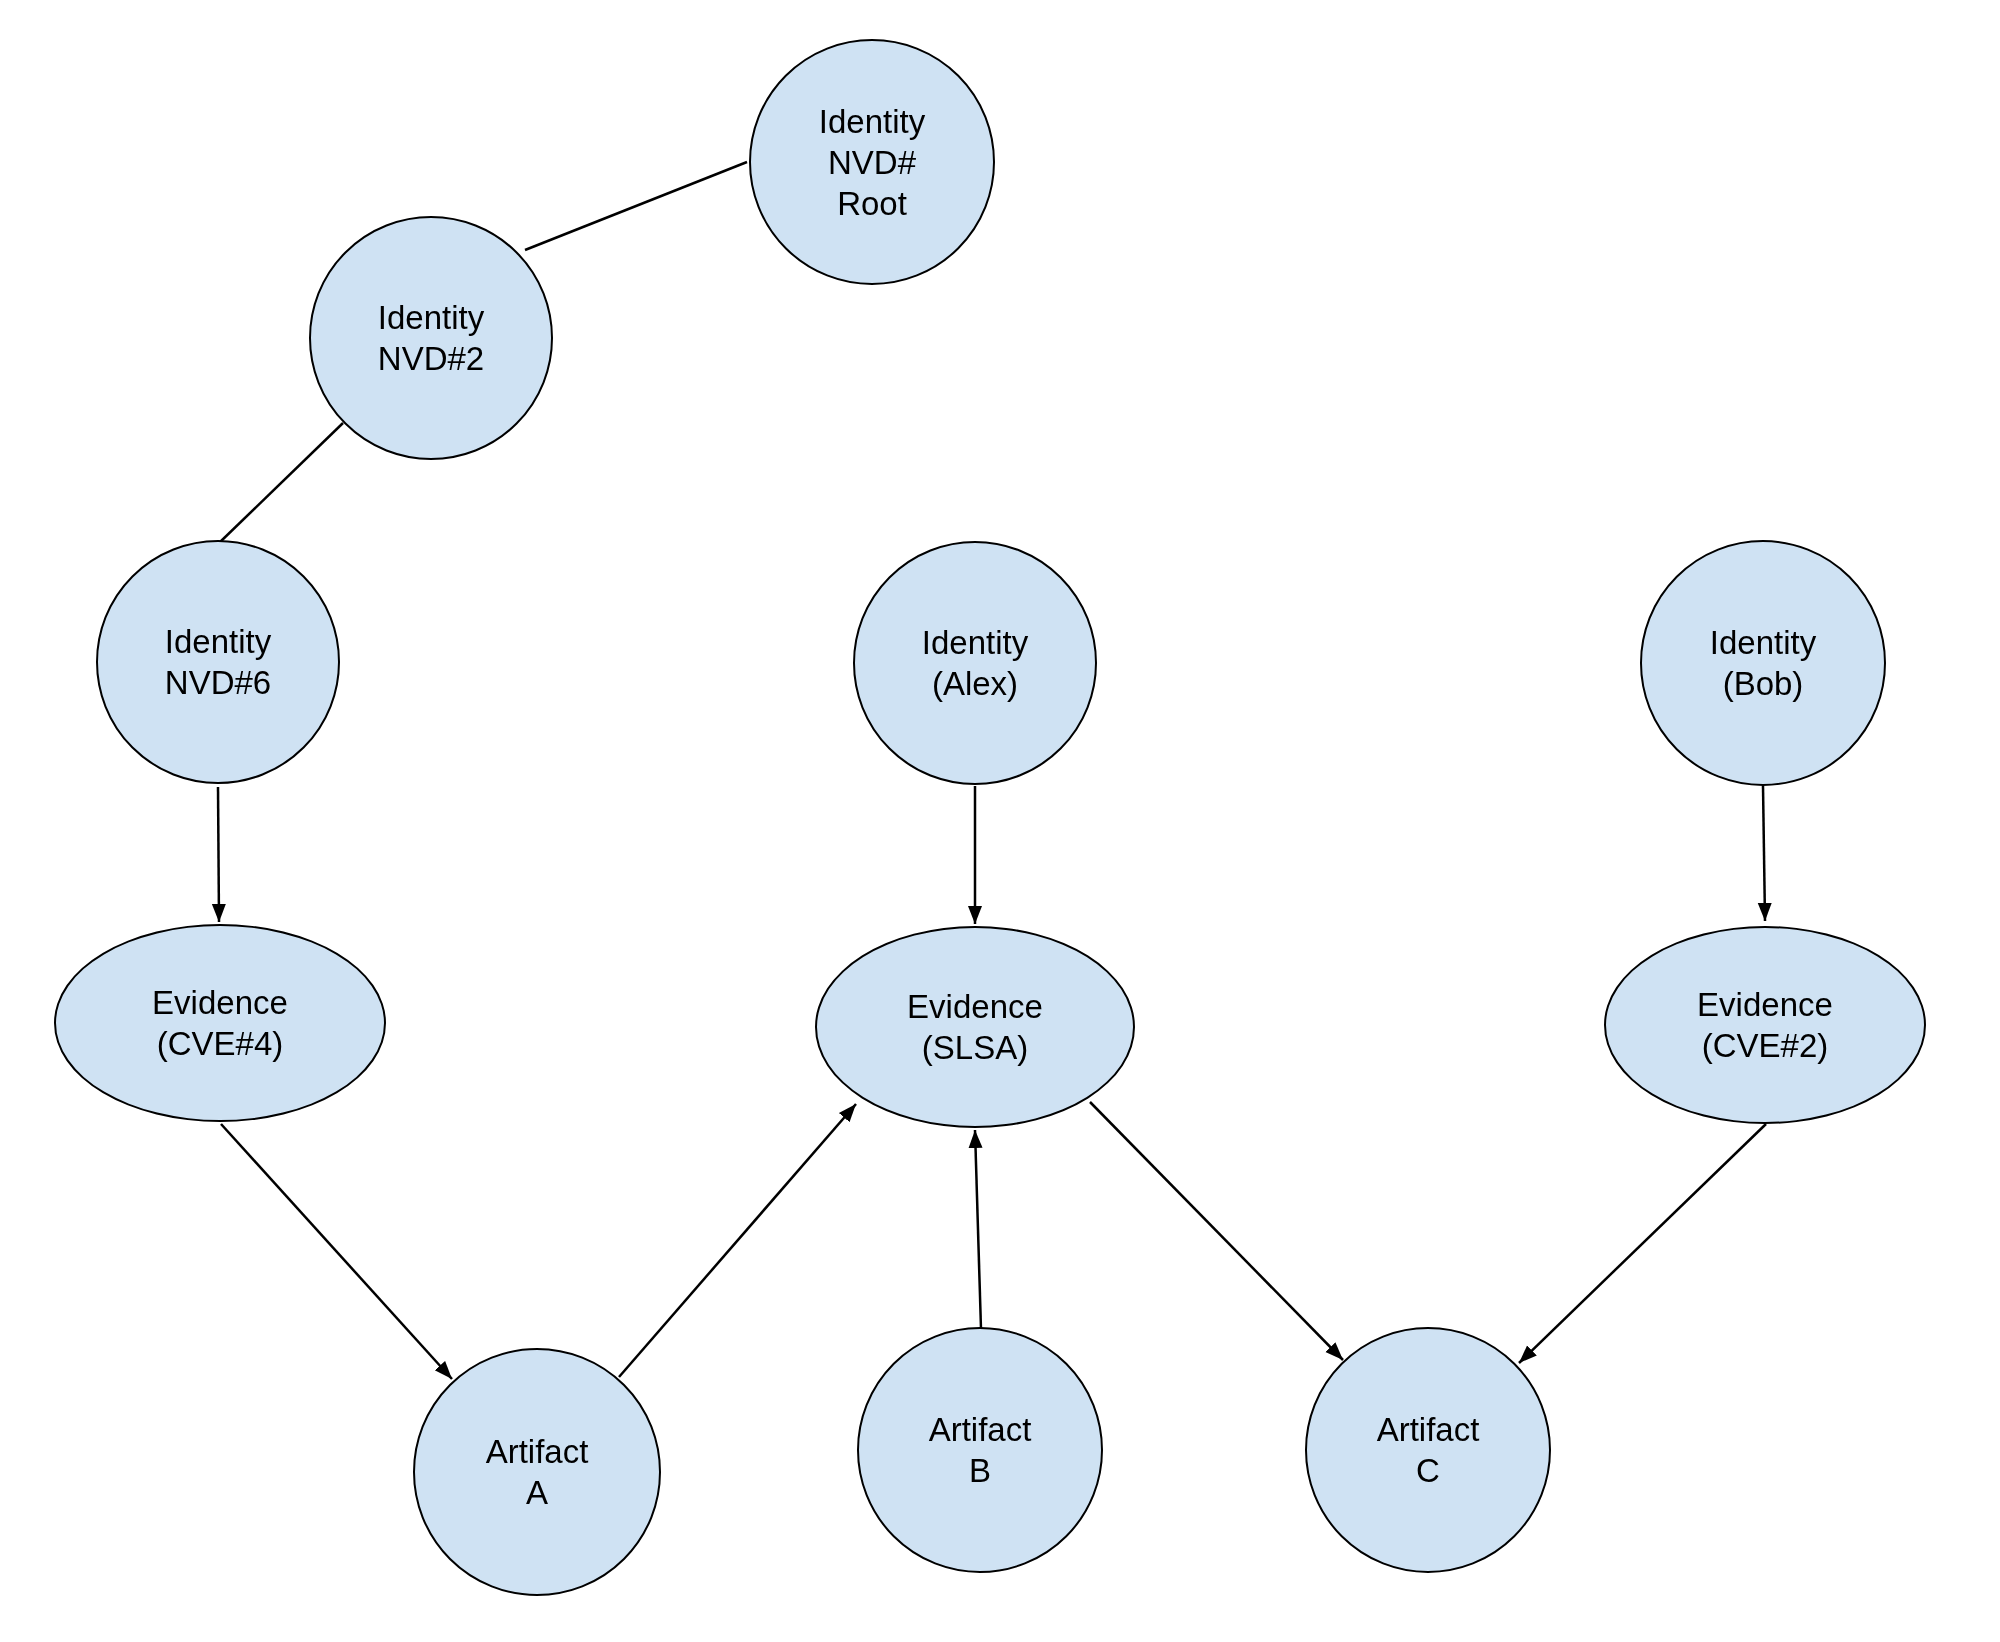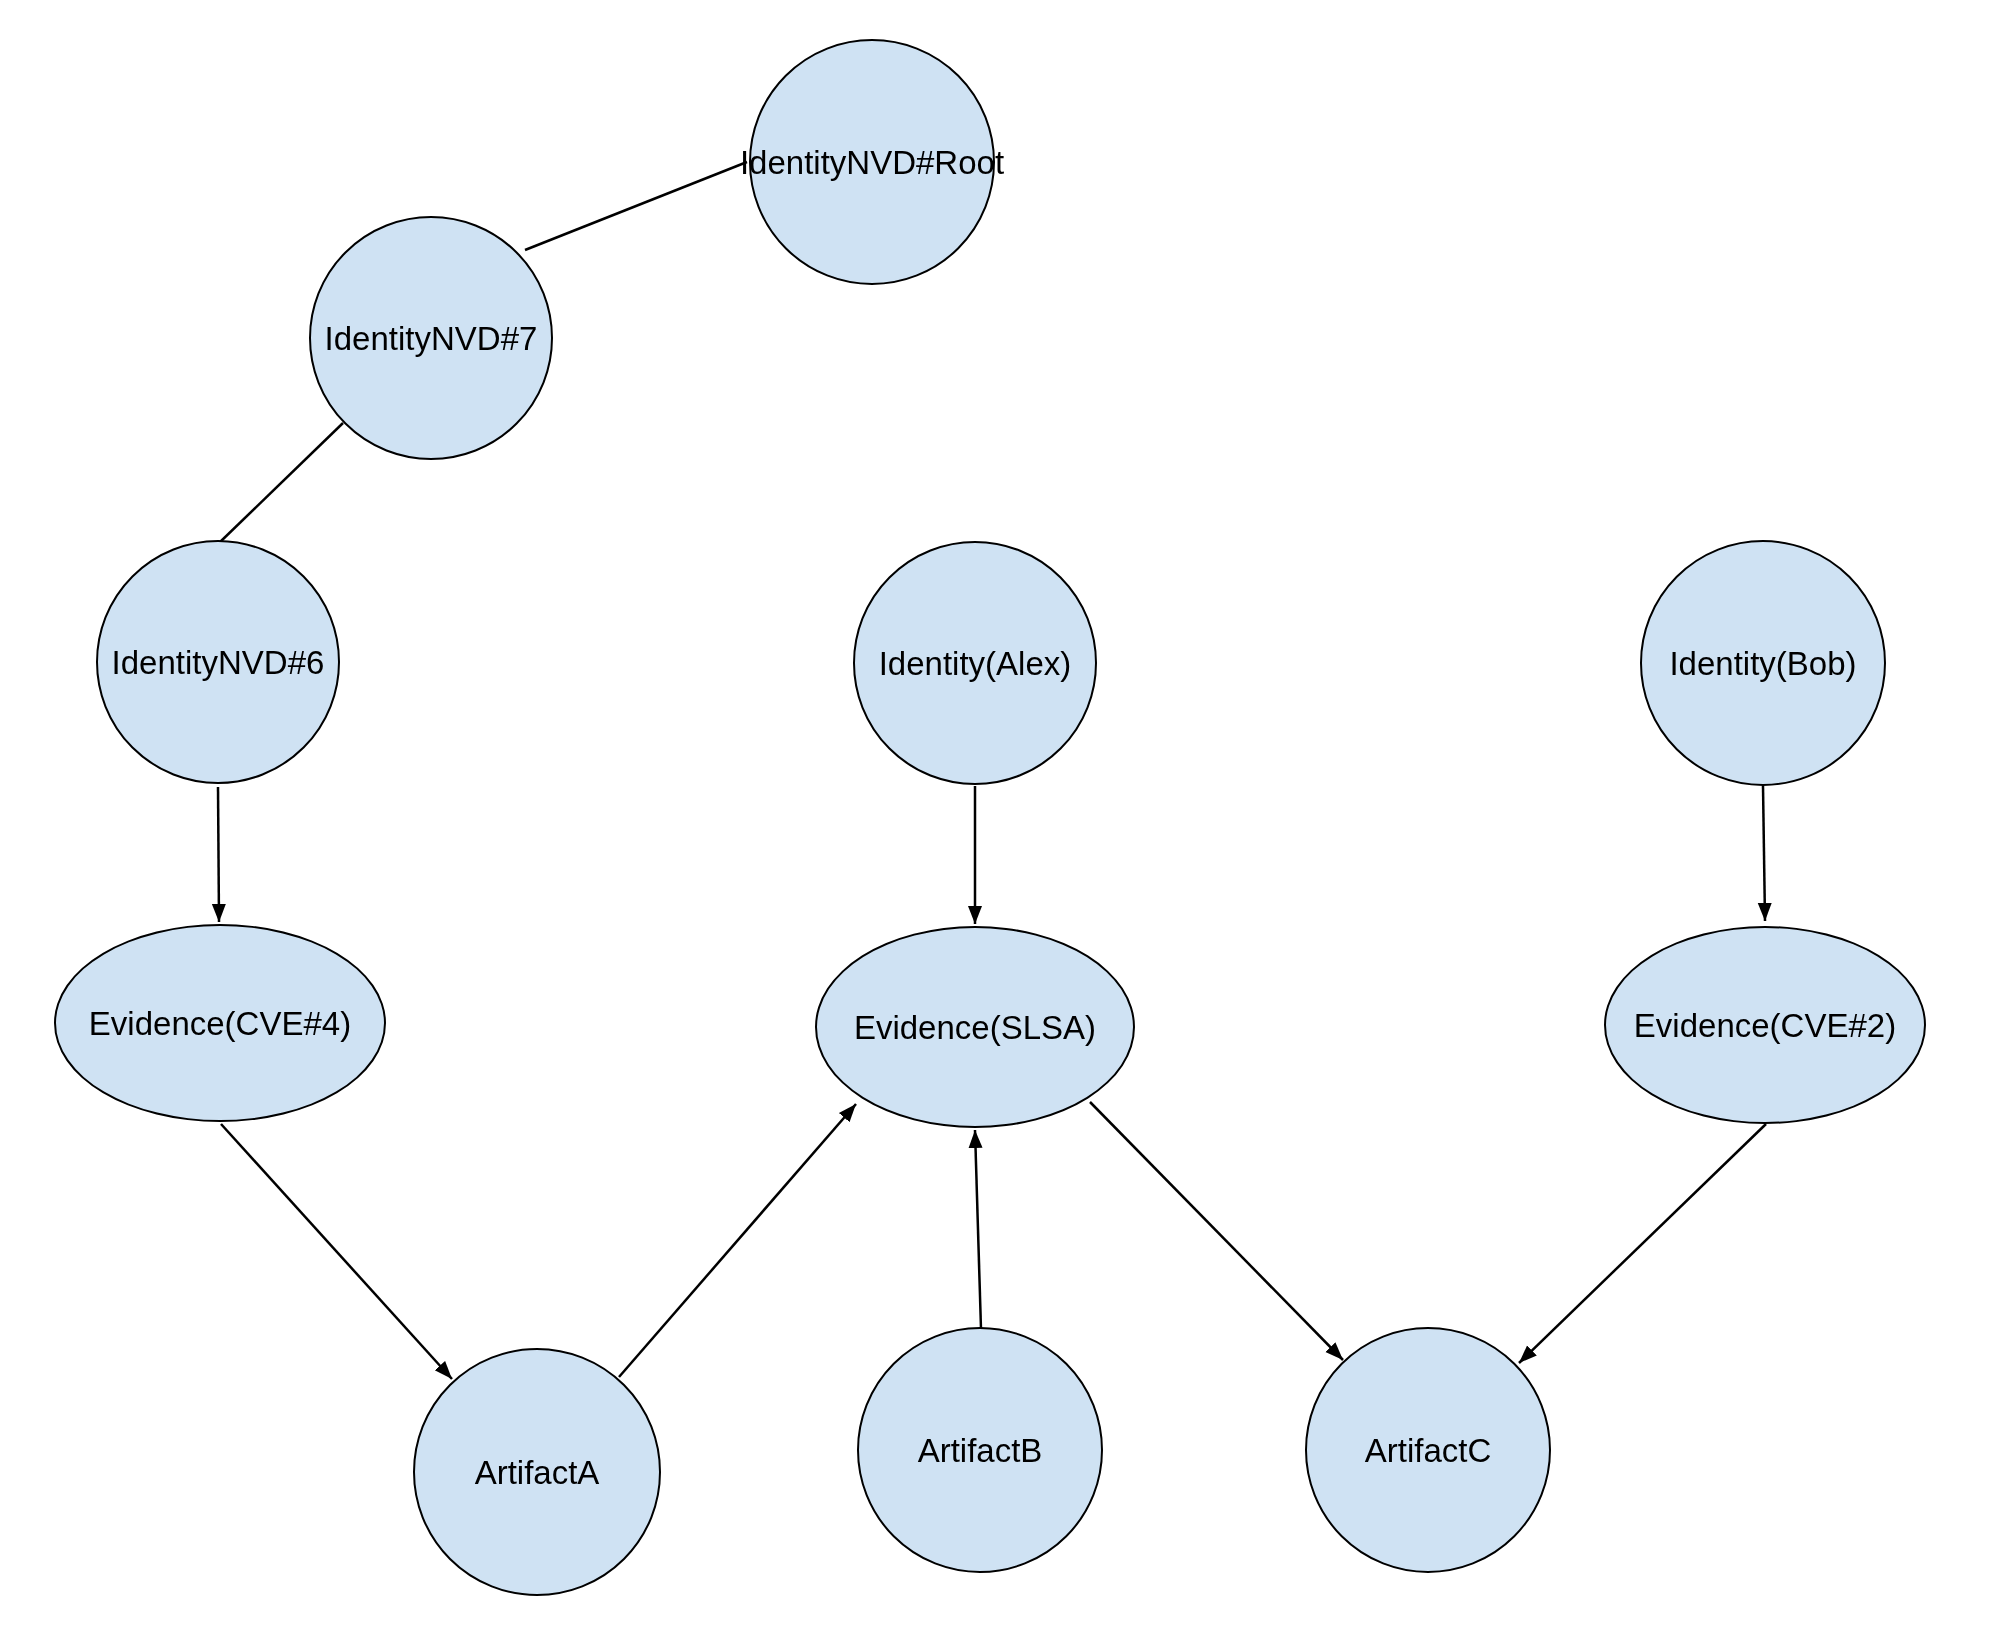--- a/index.html
+++ b/index.html
@@ -8,21 +8,21 @@
     overflow: hidden;
     font-family: "Liberation Sans", "DejaVu Sans", sans-serif;
   }
   #canvas svg { position: absolute; left: 0; top: 0; }
   .node {
     position: absolute;
     box-sizing: border-box;
     border: 2.5px solid #000;
     border-radius: 50%;
     display: flex;
-    flex-direction: row;
+    flex-direction: column;
     align-items: center;
     justify-content: center;
     text-align: center;
     font-size: 33px;
     line-height: 41px;
     color: #000;
   }
   .node-line { white-space: nowrap; }
 </style>
 </head>
@@ -46,21 +46,21 @@
       <line x1="1763" y1="786" x2="1765" y2="921" stroke="#000000" stroke-width="2.5" marker-end="url(#arrow)"></line>
       <line x1="1766" y1="1124" x2="1519" y2="1363" stroke="#000000" stroke-width="2.5" marker-end="url(#arrow)"></line>
     </svg>
     <div class="node" style="left: 749px; top: 39px; width: 246px; height: 246px; background: rgb(207, 226, 243); border-color: rgb(0, 0, 0); color: rgb(0, 0, 0);">
       <div class="node-line">Identity</div>
       <div class="node-line">NVD#</div>
       <div class="node-line">Root</div>
     </div>
     <div class="node" style="left: 309px; top: 216px; width: 244px; height: 244px; background: rgb(207, 226, 243); border-color: rgb(0, 0, 0); color: rgb(0, 0, 0);">
       <div class="node-line">Identity</div>
-      <div class="node-line">NVD#7</div>
+      <div class="node-line">NVD#2</div>
     </div>
     <div class="node" style="left: 96px; top: 540px; width: 244px; height: 244px; background: rgb(207, 226, 243); border-color: rgb(0, 0, 0); color: rgb(0, 0, 0);">
       <div class="node-line">Identity</div>
       <div class="node-line">NVD#6</div>
     </div>
     <div class="node" style="left: 54px; top: 924px; width: 332px; height: 198px; background: rgb(207, 226, 243); border-color: rgb(0, 0, 0); color: rgb(0, 0, 0);">
       <div class="node-line">Evidence</div>
       <div class="node-line">(CVE#4)</div>
     </div>
     <div class="node" style="left: 853px; top: 541px; width: 244px; height: 244px; background: rgb(207, 226, 243); border-color: rgb(0, 0, 0); color: rgb(0, 0, 0);">

